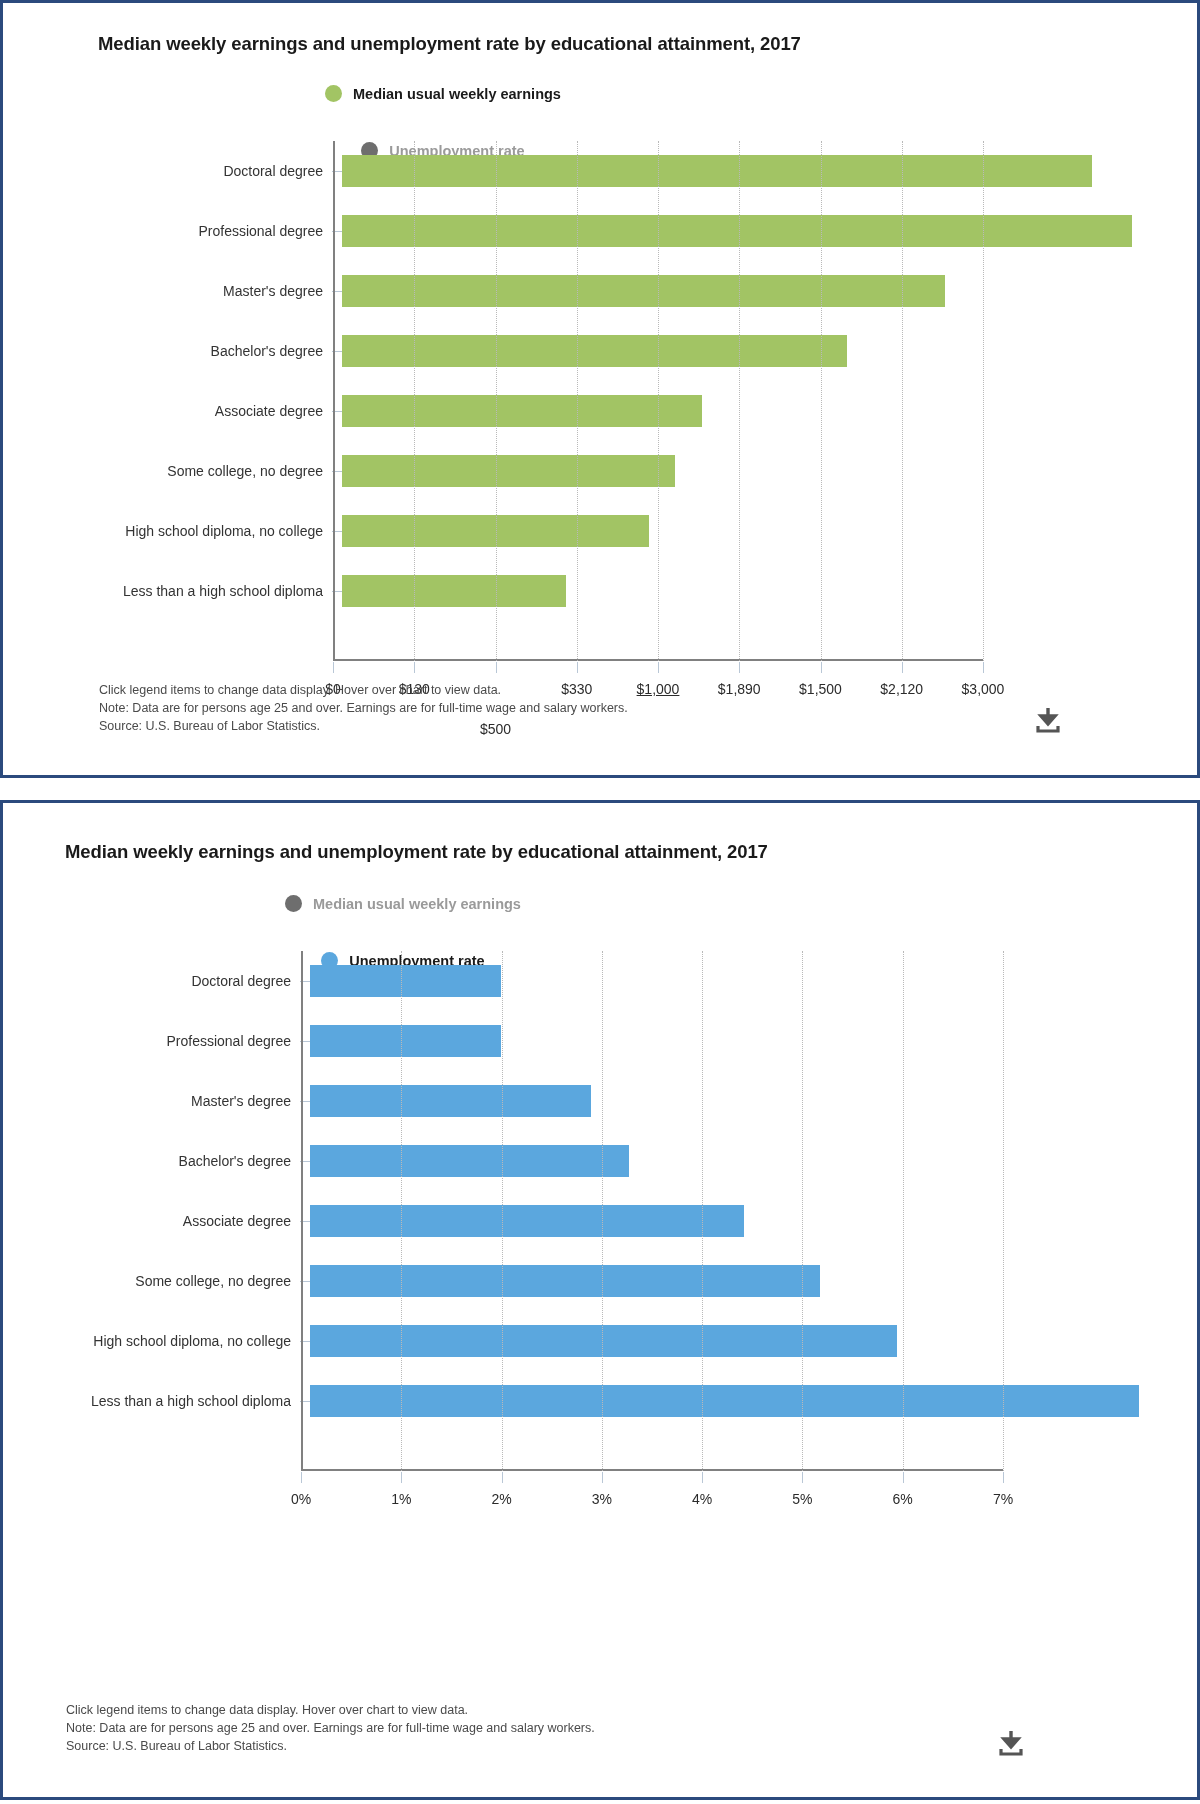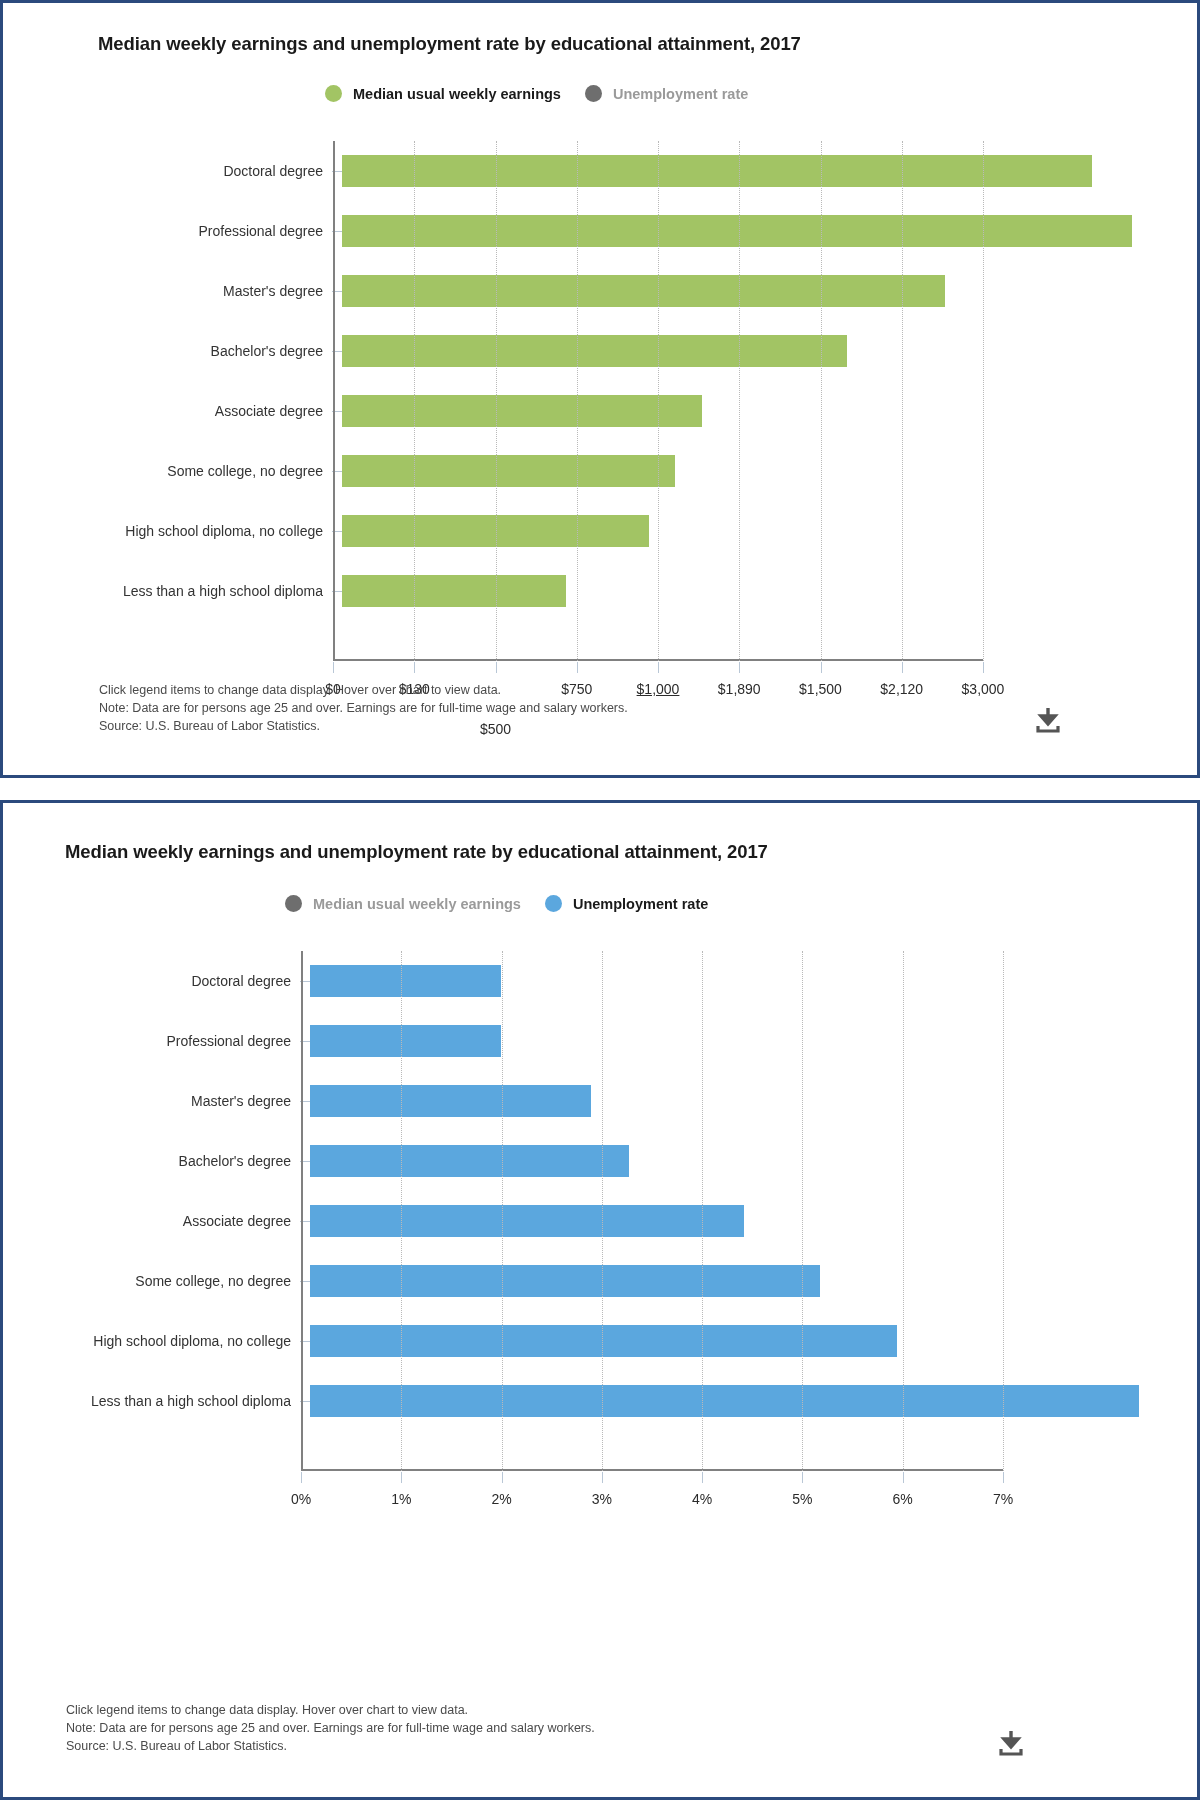--- a/index.html
+++ b/index.html
@@ -35,21 +35,22 @@
     white-space:nowrap;
   }
   .panel-1 .chart-title{left:95px;top:30px;}
   .panel-2 .chart-title{left:62px;top:38px;}
 
   
   .legend{
     position:absolute;
     display:flex;
     align-items:center;
-    gap:24px;
+    gap:40px;
+    flex-direction:column;
   }
   .panel-1 .legend{left:322px;top:82px;}
   .panel-2 .legend{left:282px;top:890px;}
   .panel-2 .legend{top:92px;}
   .legend-item{
     display:flex;
     align-items:center;
     gap:11px;
     cursor:pointer;
     user-select:none;
@@ -249,21 +250,21 @@
             <div class="xtick" style="left: 75%;"></div>
             <div class="gridline" style="left: 87.5%;"></div>
             <div class="xtick" style="left: 87.5%;"></div>
             <div class="gridline" style="left: 100%;"></div>
             <div class="xtick" style="left: 100%;"></div>
           </div>
         <div class="plot-area" id="xlabels-1" style="top:auto;bottom:-34px;height:20px;">
             <div class="xlabel" style="left: 0%; top: 6px;">$0</div>
             <div class="xlabel" style="left: 12.5%; top: 6px;">$130</div>
             <div class="xlabel" style="left: 25%; top: 6px; margin-top: 40px;">$500</div>
-            <div class="xlabel" style="left: 37.5%; top: 6px;">$750</div>
+            <div class="xlabel" style="left: 37.5%; top: 6px;">$330</div>
             <div class="xlabel" style="left: 50%; top: 6px; text-decoration: underline;">$1,000</div>
             <div class="xlabel" style="left: 62.5%; top: 6px;">$1,890</div>
             <div class="xlabel" style="left: 75%; top: 6px;">$1,500</div>
             <div class="xlabel" style="left: 87.5%; top: 6px;">$2,120</div>
             <div class="xlabel" style="left: 100%; top: 6px;">$3,000</div>
           </div>
       </div>
 
       <div class="footer">
         <div>Click legend items to change data display. Hover over chart to view data.</div>

